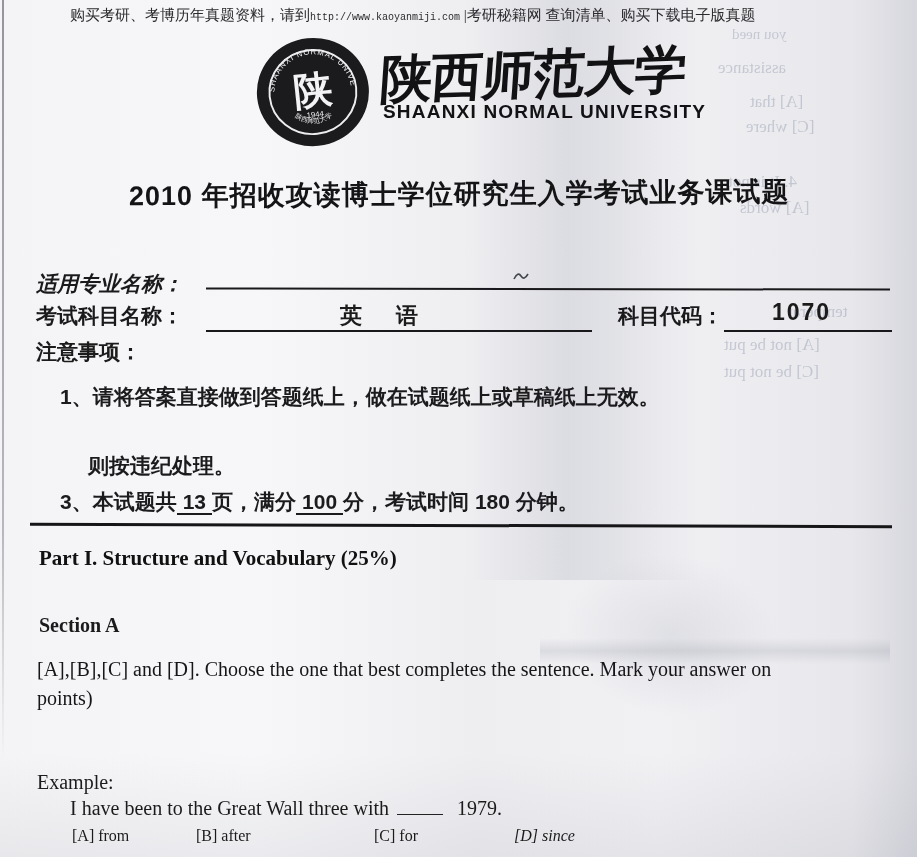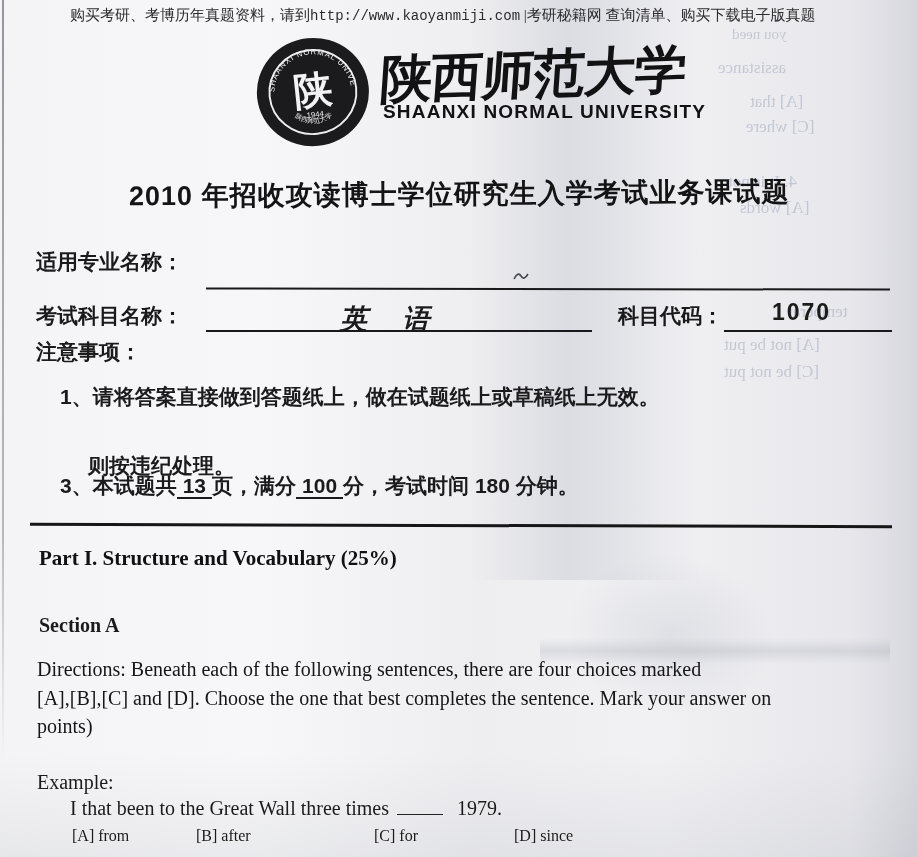--- a/index.html
+++ b/index.html
@@ -21,54 +21,54 @@
     background:linear-gradient(90deg, rgba(116,121,138,0) 0%, rgba(116,121,138,0.16) 42%, rgba(116,121,138,0.12) 62%, rgba(116,121,138,0) 100%); }
   .band-lower { left:520px; top:520px; width:300px; height:230px; transform:rotate(7deg);
     background:radial-gradient(ellipse 50% 50% at 50% 50%, rgba(116,121,138,0.14), rgba(116,121,138,0) 70%); }
   .crease-h { left:540px; top:638px; width:350px; height:26px;
     background:linear-gradient(180deg, rgba(110,115,132,0) 0%, rgba(110,115,132,0.16) 50%, rgba(110,115,132,0) 100%); }
   .band-right { left:852px; top:0; width:65px; height:857px;
     background:linear-gradient(90deg, rgba(116,121,138,0) 0%, rgba(116,121,138,0.12) 100%); }
 
   .notice { position:absolute; left:70px; top:6px; white-space:nowrap;
     font-family:"Liberation Serif","DejaVu Serif",serif; font-size:15px; color:#2b2b2e; }
-  .notice .url { font-family:"Liberation Mono","DejaVu Sans Mono",monospace; font-size:14px; }
+  .notice .url { font-family:"Liberation Mono","DejaVu Sans Mono",monospace; font-size:10px; }
 
   .seal { position:absolute; left:254px; top:36px; width:118px; height:114px; transform:rotate(-6deg); }
   .uni-cn { position:absolute; left:380px; top:40px; font-size:52px; font-weight:900;
     letter-spacing:-1px; color:#121214; transform:rotate(-2deg) skewX(-6deg);
     font-family:"Liberation Serif","DejaVu Serif",serif; }
   .uni-en { position:absolute; left:383px; top:101px; font-size:19px; font-weight:800;
     letter-spacing:1.2px; color:#121214; }
 
   .exam-title { position:absolute; left:129px; top:176px; font-size:27px; font-weight:700;
     letter-spacing:1px; color:#141416; transform:rotate(-0.4deg); }
 
   .form-label { position:absolute; font-size:21px; font-weight:600; color:#1a1a1c; }
   .u-line { position:absolute; height:2px; background:#19191c; }
-  .subject-val { position:absolute; left:340px; top:301px; font-size:27px; font-weight:700; letter-spacing:14px;font-style:italic; }
+  .subject-val { position:absolute; left:340px; top:301px; font-size:22px; font-weight:700; letter-spacing:14px; }
   .code-val { position:absolute; left:772px; top:299px; font-size:23px; font-weight:700; letter-spacing:2px; }
 
   .notes-h { position:absolute; left:36px; top:338px; font-size:21px; font-weight:700; }
   .note { position:absolute; font-size:21px; font-weight:600; color:#1b1b1d; white-space:nowrap;margin-top:12px; }
   .u-num { border-bottom:2px solid #1b1b1d; padding:0 6px; }
 
   .hr-main { position:absolute; left:30px; top:524px; width:862px; height:2.5px;
     background:#161618; transform:rotate(0.15deg); }
 
   .serif { font-family:"Liberation Serif","DejaVu Serif",serif; }
   .part-h { position:absolute; left:39px; top:546px; font-size:21px; font-weight:700; color:#111; }
   .section-h { position:absolute; left:39px; top:614px; font-size:20px; font-weight:700; }
   .directions { position:absolute; left:37px; top:655px; width:860px; font-size:20px;
     line-height:28.6px; color:#161618; }
   .example-h { position:absolute; left:37px; top:771px; font-size:20px; }
   .example-line { position:absolute; left:70px; top:797px; font-size:20px; }
   .blank { display:inline-block; width:46px; border-bottom:1.6px solid #222; margin:0 14px 0 8px; height:18px; }
   .choice { position:absolute; top:827px; font-size:16px; }
-  .choice.a { left:72px; } .choice.b { left:196px; } .choice.c { left:374px; } .choice.d { left:514px; }
+  .choice.a { left:72px; } .choice.b { left:196px; } .choice.c { left:374px; } .choice.d { left:514px;font-style:italic; }
 
   .bt { position:absolute; transform:scaleX(-1); color:rgba(104,117,146,0.30);
     font-family:"Liberation Serif","DejaVu Serif",serif; font-size:17px; white-space:nowrap; }
 
   .pen-mark { position:absolute; left:512px; top:270px; }
 </style>
 </head>
 <body>
 
 <div class="page">
@@ -103,56 +103,55 @@
     <text font-size="8" fill="#f0f0f2" letter-spacing="1"><textPath href="#arcTop" startOffset="4%">SHAANXI NORMAL UNIVERSITY</textPath></text>
     <text font-size="7" fill="#f0f0f2"><textPath href="#arcBot" startOffset="26%">陕西师范大学</textPath></text>
     <text x="60" y="70" text-anchor="middle" font-size="40" font-weight="bold" fill="#f3f3f5">陕</text>
     <text x="60" y="84" text-anchor="middle" font-size="8" fill="#f3f3f5">1944</text>
   </svg>
   <div class="uni-cn">陕西师范大学</div>
   <div class="uni-en">SHAANXI NORMAL UNIVERSITY</div>
 
   <div class="exam-title">2010 年招收攻读博士学位研究生入学考试业务课试题</div>
 
-  <div class="form-label" style="left:36px; top:248px;">适用专业名称：</div>
+  <div class="form-label" style="left:36px; top:270px;font-style:italic;">适用专业名称：</div>
   <div class="u-line" style="left:206px; top:288px; width:684px; transform:rotate(0.1deg);"></div>
 
   <div class="form-label" style="left:36px; top:302px;">考试科目名称：</div>
   <div class="subject-val">英 语</div>
   <div class="u-line" style="left:206px; top:330px; width:386px;"></div>
 
   <div class="form-label" style="left:618px; top:302px;">科目代码：</div>
   <div class="code-val">1070</div>
   <div class="u-line" style="left:724px; top:330px; width:168px;"></div>
 
   <svg class="pen-mark" width="18" height="12">
     <path d="M2,9 Q6,1 9,6 T16,4" stroke="#44464e" stroke-width="1.6" fill="none"></path>
   </svg>
 
   <div class="notes-h">注意事项：</div>
   <div class="note" style="left:60px; top:371px;">1、请将答案直接做到答题纸上，做在试题纸上或草稿纸上无效。</div>
   <div class="note" style="left:88px; top:440px;">则按违纪处理。</div>
-  <div class="note" style="left:60px; top:460px;">
+  <div class="note" style="left:60px; top:476px;">
     <span>3、本试题共</span><span class="u-num">13</span><span>页，满分</span><span class="u-num">100</span><span>分，考试时间 180 分钟。</span>
   </div>
 
   <div class="hr-main"></div>
 
   <div class="part-h serif">Part I. Structure and Vocabulary (25%)</div>
   <div class="section-h serif">Section A</div>
 
   <div class="directions serif">
-    <div>Directions: Beneath each of the following sentences, there are four choices marked</div>
     <div>[A],[B],[C] and [D]. Choose the one that best completes the sentence. Mark your answer on</div>
     <div>points)</div>
   </div>
 
   <div class="example-h serif">Example:</div>
   <div class="example-line serif">
-    <span>I that been to the Great Wall three times</span><span class="blank"></span><span>1979.</span>
+    <span>I have been to the Great Wall three with</span><span class="blank"></span><span>1979.</span>
   </div>
 
   <span class="choice a serif">[A] from</span>
   <span class="choice b serif">[B] after</span>
   <span class="choice c serif">[C] for</span>
   <span class="choice d serif">[D] since</span>
 
 </div>
 
 </body></html>

